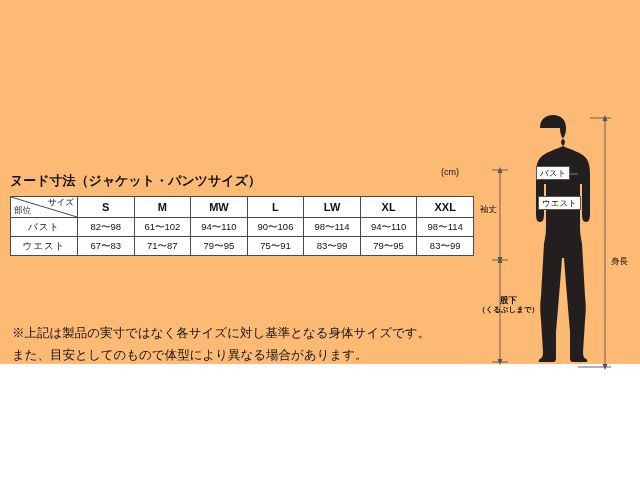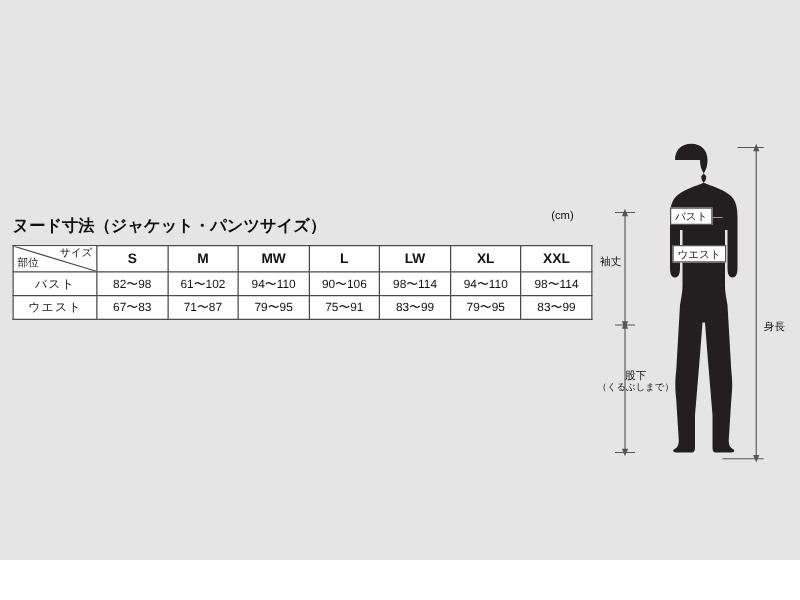--- a/index.html
+++ b/index.html
@@ -12,22 +12,22 @@
     height: 480px;
     font-family: "Liberation Sans", sans-serif;
     color: #111111;
     overflow: hidden;
     position: relative;
   }
   #page {
     position: absolute;
     left: 0; top: 0;
     width: 640px;
-    height: 448px;
-    background: #e5e5e5;
+    height: 364px;
+    background: #fdba74;
   }
   
   #title {
     position: absolute;
     left: 10px;
     top: 172px;
     font-size: 13px;
     font-weight: bold;
     letter-spacing: 0px;
     white-space: nowrap;
@@ -122,20 +122,21 @@
     white-space: nowrap;
     line-height: 10px;
   }
   .fig-label.boxed {
     border: 1px solid #555555;
     background: #ffffff;
     padding: 1px 3px;
   }
   .fig-label.two {
     text-align: center;
+    font-weight: bold;
   }
 </style>
 </head>
 <body>
 
 <div id="page">
 
   <div id="title">ヌード寸法（ジャケット・パンツサイズ）</div>
   <div id="unit">(cm)</div>
 
@@ -175,20 +176,24 @@
         <td>71〜87</td>
         <td>79〜95</td>
         <td>75〜91</td>
         <td>83〜99</td>
         <td>79〜95</td>
         <td>83〜99</td>
       </tr>
     </tbody>
   </table>
 
+  <div id="notes">
+    <div>※上記は製品の実寸ではなく各サイズに対し基準となる身体サイズです。</div>
+    <div>また、目安としてのもので体型により異なる場合があります。</div>
+  </div>
 
   <div id="figure">
     <svg width="155" height="260" viewBox="0 0 155 260">
 
       <path d="M62 16
                c0-8 5-13 13-13
                c8 0 13 5 13 13
                c0 6-2 10-5 13
                c0 3 1 5 4 6
                c8 3 16 6 20 10

